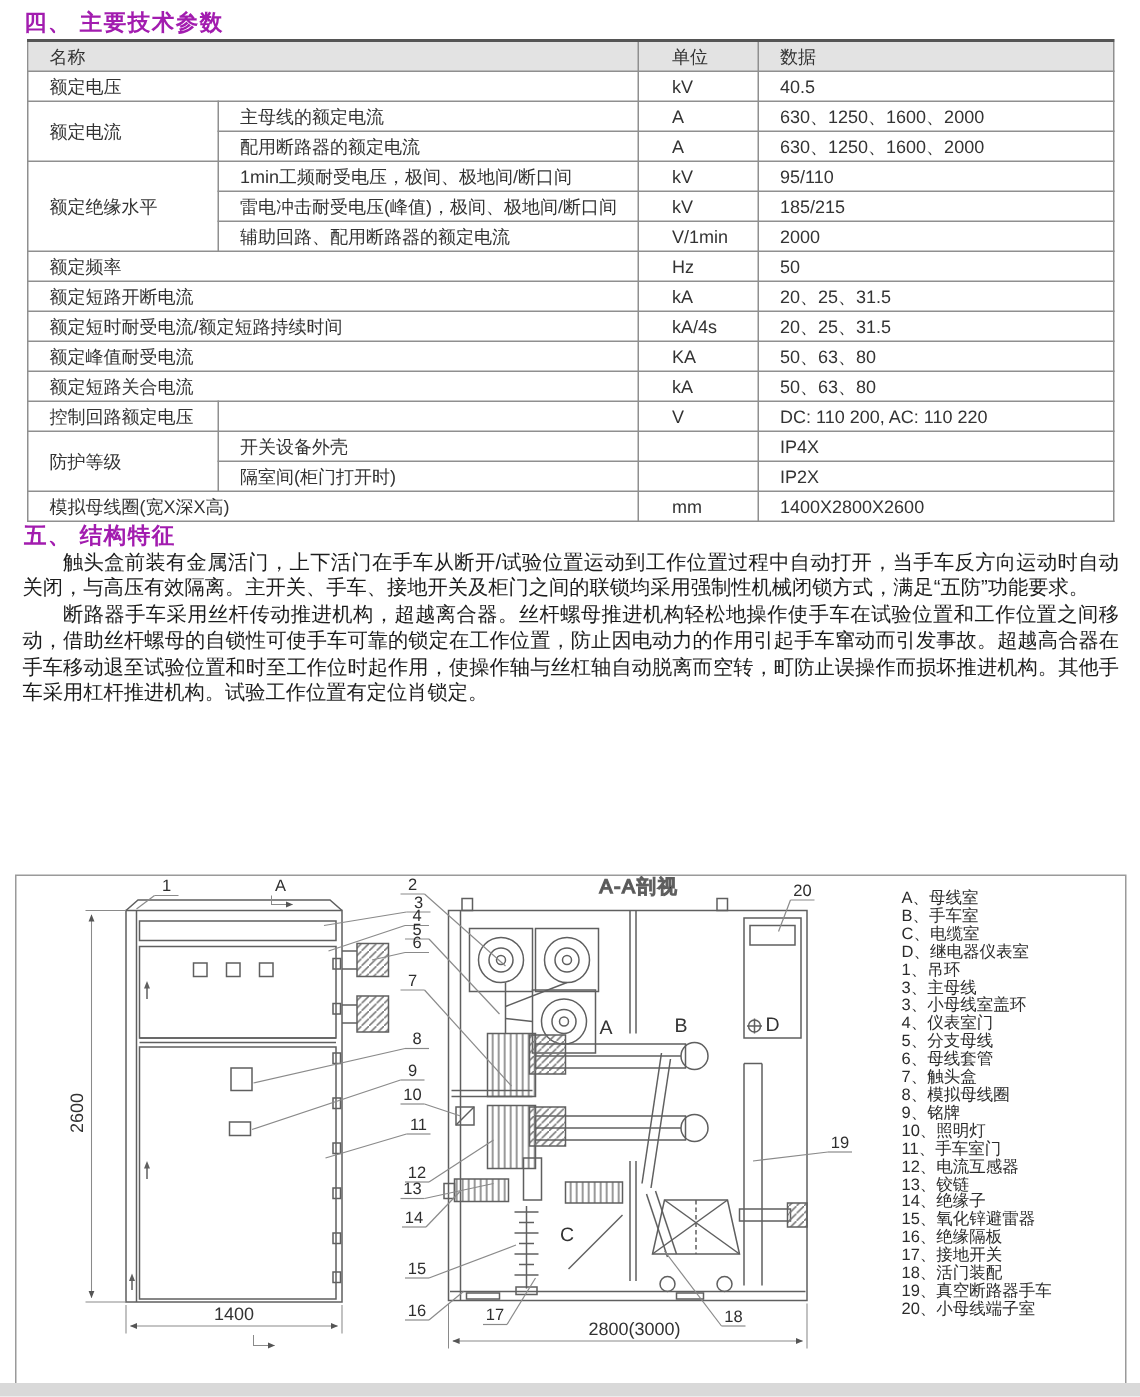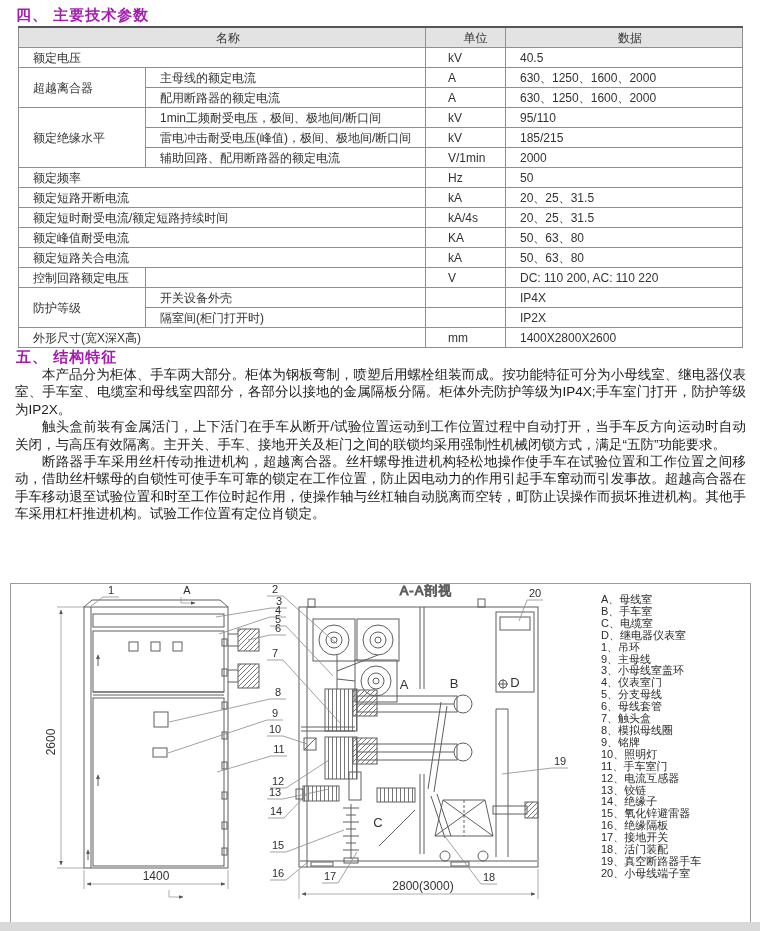--- a/index.html
+++ b/index.html
@@ -19,21 +19,21 @@
   #spec-table{
     position:absolute;left:18px;top:26px;width:724px;
     border-collapse:collapse;table-layout:fixed;
     border:1px solid #777;border-top:2px solid #555;
   }
   #spec-table th,#spec-table td{
     border:1px solid #8f8f8f;font-size:12px;color:#333;font-weight:normal;
     height:19px;line-height:14px;text-align:left;padding:0 2px 0 14px;
     white-space:nowrap;overflow:hidden;
   }
-  #spec-table thead th{background:#e3e3e3;text-align:center;}
+  #spec-table thead th{background:#e3e3e3;}
   #spec-table .c-unit{padding-left:22px;}
   #spec-table .c-data{padding-left:14px;}
 
   
   #paras{position:absolute;left:15px;top:366px;width:731px;}
   #paras p{
     margin:0;text-indent:2em;text-align:justify;
     font-size:13.5px;line-height:17.4px;color:#1c1c1c;
   }
 
@@ -78,21 +78,21 @@
       <th class="c-data">数据</th>
     </tr>
   </thead>
   <tbody>
       <tr>
         <td colspan="2">额定电压</td>
         <td class="c-unit">kV</td>
         <td class="c-data">40.5</td>
       </tr>
       <tr>
-        <td rowspan="2">超越离合器</td>
+        <td rowspan="2">额定电流</td>
         <td>主母线的额定电流</td>
         <td class="c-unit">A</td>
         <td class="c-data">630、1250、1600、2000</td>
       </tr>
       <tr>
         <td>配用断路器的额定电流</td>
         <td class="c-unit">A</td>
         <td class="c-data">630、1250、1600、2000</td>
       </tr>
       <tr>
@@ -147,31 +147,30 @@
         <td>开关设备外壳</td>
         <td class="c-unit"></td>
         <td class="c-data">IP4X</td>
       </tr>
       <tr>
         <td>隔室间(柜门打开时)</td>
         <td class="c-unit"></td>
         <td class="c-data">IP2X</td>
       </tr>
       <tr>
-        <td colspan="2">外形尺寸(宽X深X高)</td>
+        <td colspan="2">模拟母线圈(宽X深X高)</td>
         <td class="c-unit">mm</td>
         <td class="c-data">1400X2800X2600</td>
       </tr>
     </tbody>
 </table>
 
 <div id="title5" class="sec-title">五、 结构特征</div>
 
 <div id="paras">
-    <p>本产品分为柜体、手车两大部分。柜体为钢板弯制，喷塑后用螺栓组装而成。按功能特征可分为小母线室、继电器仪表室、手车室、电缆室和母线室四部分，各部分以接地的金属隔板分隔。柜体外壳防护等级为IP4X;手车室门打开，防护等级为IP2X。</p>
     <p>触头盒前装有金属活门，上下活门在手车从断开/试验位置运动到工作位置过程中自动打开，当手车反方向运动时自动关闭，与高压有效隔离。主开关、手车、接地开关及柜门之间的联锁均采用强制性机械闭锁方式，满足“五防”功能要求。</p>
     <p>断路器手车采用丝杆传动推进机构，超越离合器。丝杆螺母推进机构轻松地操作使手车在试验位置和工作位置之间移动，借助丝杆螺母的自锁性可使手车可靠的锁定在工作位置，防止因电动力的作用引起手车窜动而引发事故。超越高合器在手车移动退至试验位置和时至工作位时起作用，使操作轴与丝杠轴自动脱离而空转，町防止误操作而损坏推进机构。其他手车采用杠杆推进机构。试验工作位置有定位肖锁定。</p>
   </div>
 
 <div id="diagram">
   <svg id="dwg" width="739" height="338" viewBox="0 0 739 338">
     <defs>
       <pattern id="hatch" patternUnits="userSpaceOnUse" width="5" height="5">
         <path d="M0 5 L5 0" stroke="#777" stroke-width="1"></path>
       </pattern>
@@ -409,21 +408,21 @@
       <text x="367" y="243" class="region">C</text>
       <text x="504" y="103" class="region">D</text>
     </svg>
 
   <div id="legend">
       <div>A、母线室</div>
       <div>B、手车室</div>
       <div>C、电缆室</div>
       <div>D、继电器仪表室</div>
       <div>1、吊环</div>
-      <div>9、主母线</div>
+      <div>3、主母线</div>
       <div>3、小母线室盖环</div>
       <div>4、仪表室门</div>
       <div>5、分支母线</div>
       <div>6、母线套管</div>
       <div>7、触头盒</div>
       <div>8、模拟母线圈</div>
       <div>9、铭牌</div>
       <div>10、照明灯</div>
       <div>11、手车室门</div>
       <div>12、电流互感器</div>

